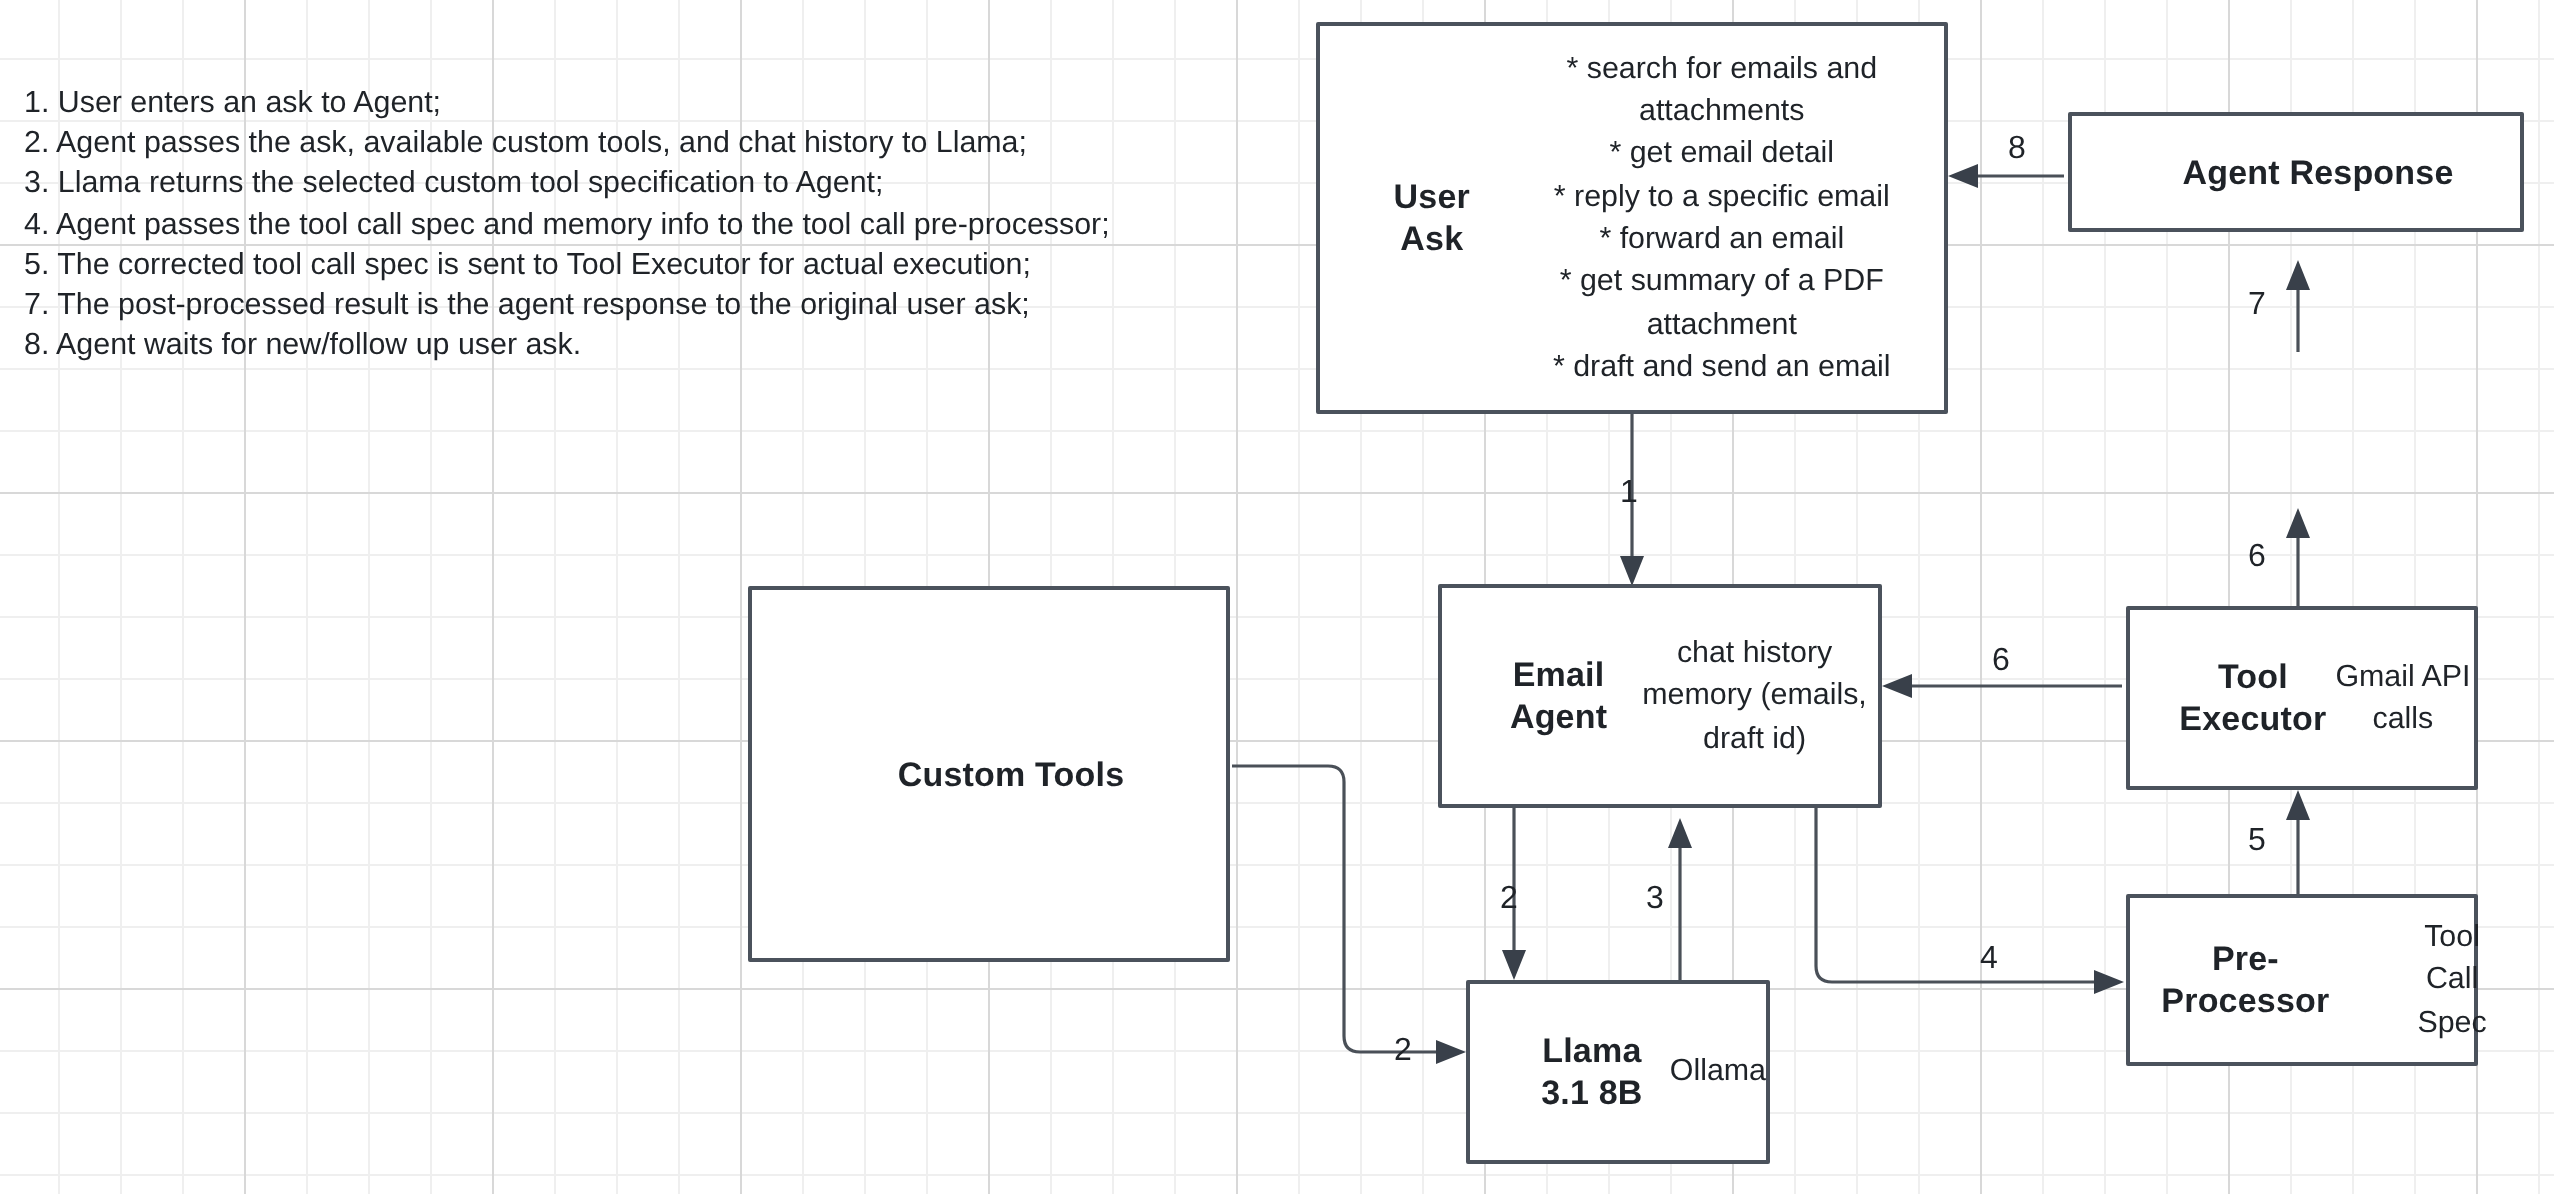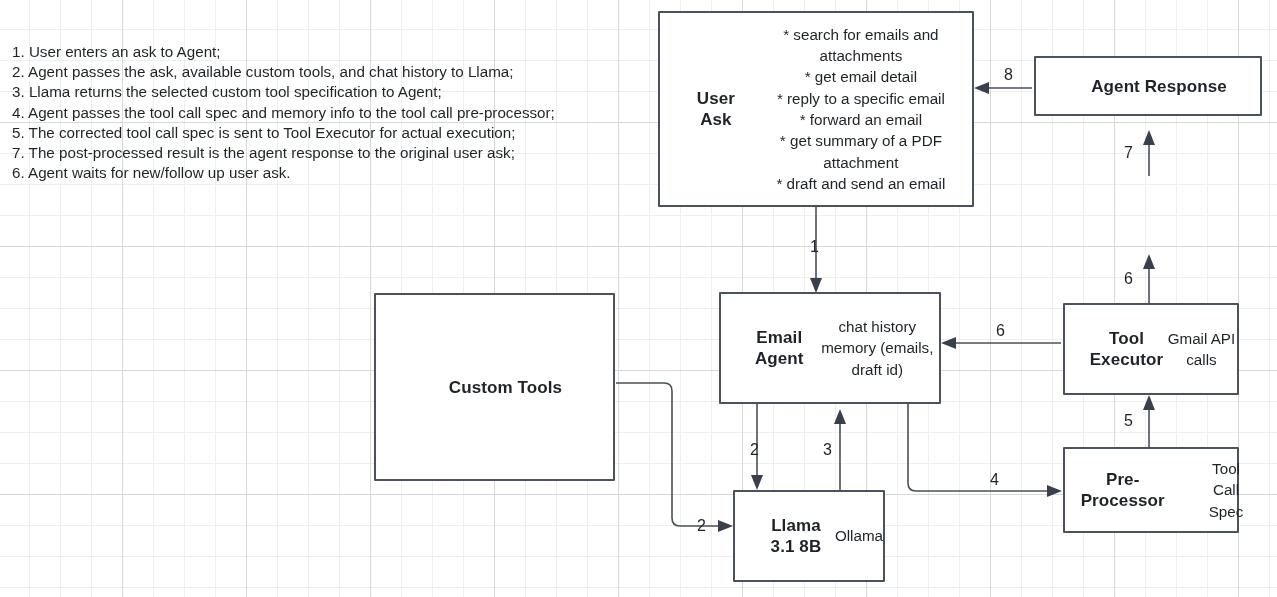--- a/index.html
+++ b/index.html
@@ -105,21 +105,21 @@
 
 <div id="canvas">
 
   <div id="legend">
     <span class="legend-line">1. User enters an ask to Agent;</span>
     <span class="legend-line">2. Agent passes the ask, available custom tools, and chat history to Llama;</span>
     <span class="legend-line">3. Llama returns the selected custom tool specification to Agent;</span>
     <span class="legend-line">4. Agent passes the tool call spec and memory info to the tool call pre-processor;</span>
     <span class="legend-line">5. The corrected tool call spec is sent to Tool Executor for actual execution;</span>
     <span class="legend-line">7. The post-processed result is the agent response to the original user ask;</span>
-    <span class="legend-line">6. Agent waits for new/follow up user ask.</span>
+    <span class="legend-line">8. Agent waits for new/follow up user ask.</span>
   </div>
 
   <svg id="wires" viewBox="0 0 1277 597">
 
     <g>
       <path class="wire" d="M 816,207 L 816,284"></path>
       <path class="wire-head" d="M 816,293 L 810,278 L 822,278 Z"></path>
     </g>
 
     <g>

